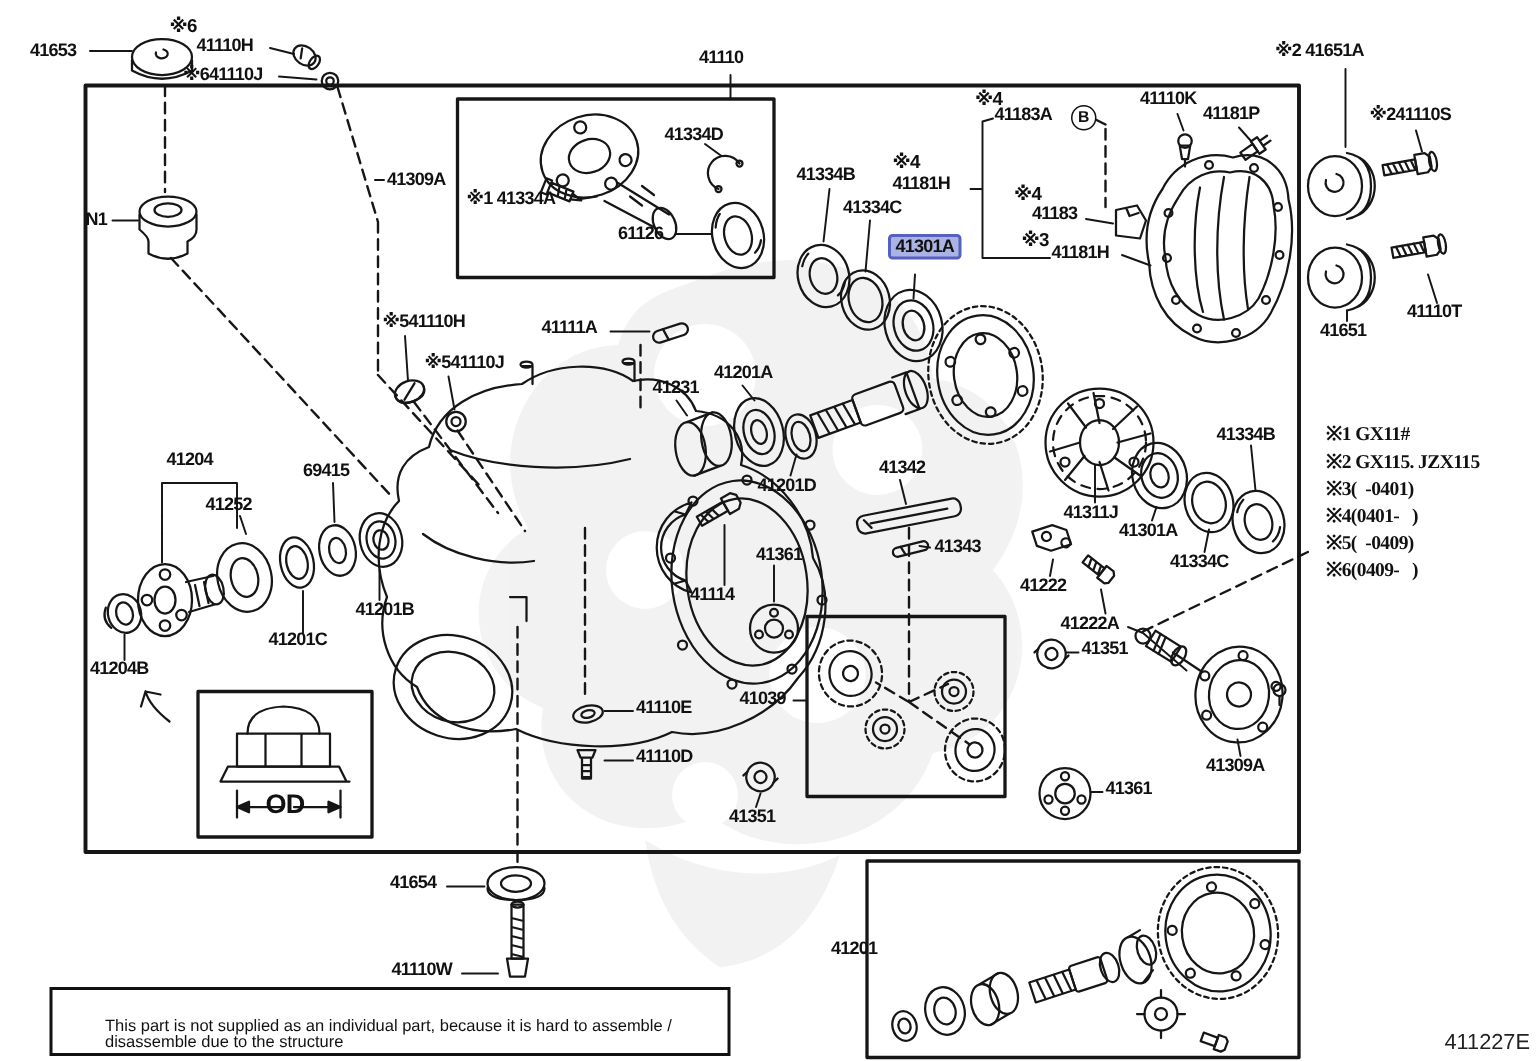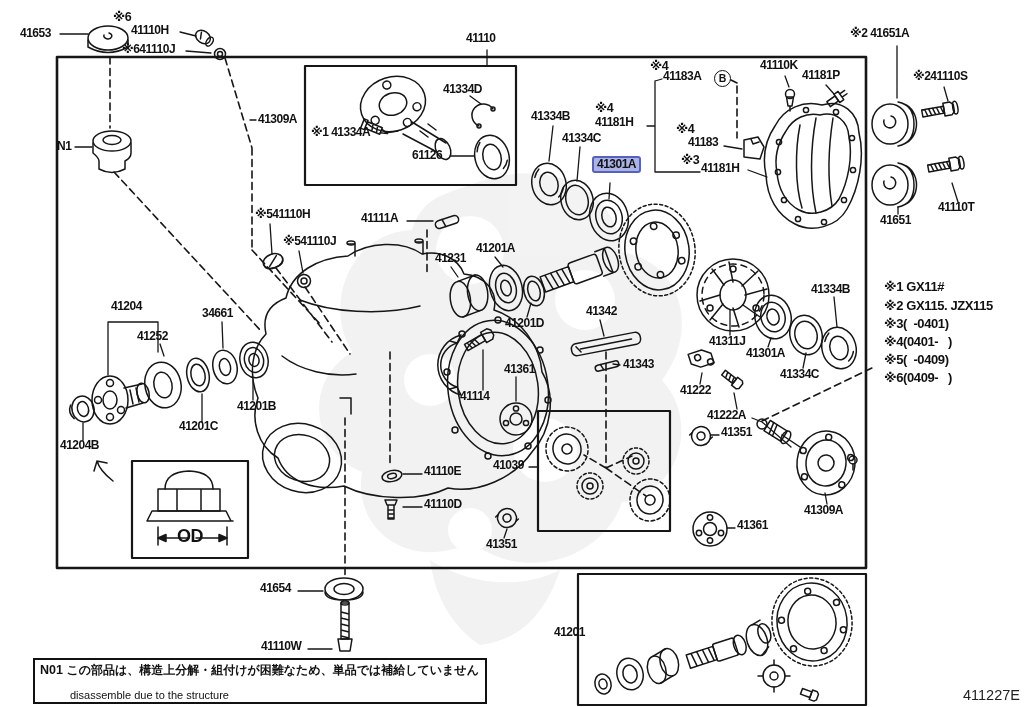--- a/index.html
+++ b/index.html
@@ -8,21 +8,21 @@
            font-family:"Liberation Sans","DejaVu Sans",sans-serif; }
   svg.art { position:absolute; left:0; top:0; }
   .lbl { position:absolute; font-weight:700; font-size:12px; line-height:1.05; letter-spacing:-0.5px;
          color:#111; white-space:nowrap; }
   .sm  { font-size:12.5px; }
   .md  { font-size:18px; }
   .hl  { background:var(--highlight-bg); border:2px solid var(--highlight-border);
          border-radius:3px; padding:0 3px; }
   .cb  { position:absolute; width:15px; height:15px; border:1.7px solid #111; border-radius:50%;
          font-weight:700; font-size:10.5px; line-height:15px; text-align:center; color:#111; }
-  .fn  { position:absolute; font-weight:700; font-size:13px; letter-spacing:-0.4px; color:#111; white-space:pre; }
+  .fn  { position:absolute; font-weight:700; font-size:13px; letter-spacing:-0.4px; color:#111; white-space:pre;font-family:Liberation Serif, serif; }
   .note-box { position:absolute; left:33px; top:658px; width:450px; height:42px;
               border:2px solid #111; background:#fff; }
   .note-l1 { position:absolute; left:5px; top:2px; font-size:12.5px; font-weight:700; white-space:nowrap; color:#111;}
   .note-l1 .jp { font-size:12px; }
   .note-en { position:absolute; left:35px; font-size:11px; font-weight:400; color:#111; white-space:nowrap; }
   .code { position:absolute; font-weight:400; font-size:14.5px; color:#222; }
 </style>
 </head>
 <body>
 
@@ -505,21 +505,21 @@
 <span class="lbl" style="left:880px;top:214px">41651</span>
 <span class="lbl" style="left:938px;top:201px">41110T</span>
 <span class="lbl" style="left:255px;top:208px">※541110H</span>
 <span class="lbl" style="left:283px;top:235px">※541110J</span>
 <span class="lbl" style="left:361px;top:212px">41111A</span>
 <span class="lbl" style="left:435px;top:252px">41231</span>
 <span class="lbl" style="left:476px;top:242px">41201A</span>
 <span class="lbl" style="left:505px;top:317px">41201D</span>
 <span class="lbl" style="left:111px;top:300px">41204</span>
 <span class="lbl" style="left:137px;top:330px">41252</span>
-<span class="lbl" style="left:202px;top:307px">34661</span>
+<span class="lbl" style="left:202px;top:307px">69415</span>
 <span class="lbl" style="left:237px;top:400px">41201B</span>
 <span class="lbl" style="left:179px;top:420px">41201C</span>
 <span class="lbl" style="left:60px;top:439px">41204B</span>
 <span class="lbl" style="left:586px;top:305px">41342</span>
 <span class="lbl" style="left:623px;top:358px">41343</span>
 <span class="lbl" style="left:709px;top:335px">41311J</span>
 <span class="lbl" style="left:746px;top:347px">41301A</span>
 <span class="lbl" style="left:811px;top:283px">41334B</span>
 <span class="lbl" style="left:780px;top:368px">41334C</span>
 <span class="lbl" style="left:680px;top:384px">41222</span>
@@ -540,20 +540,17 @@
 <span class="code" style="left:963px;top:687px">411227E</span>
 
 <span class="fn" style="left:884px;top:279px">※1 GX11#</span>
 <span class="fn" style="left:884px;top:298px">※2 GX115. JZX115</span>
 <span class="fn" style="left:884px;top:316px">※3(  -0401)</span>
 <span class="fn" style="left:884px;top:334px">※4(0401-   )</span>
 <span class="fn" style="left:884px;top:352px">※5(  -0409)</span>
 <span class="fn" style="left:884px;top:370px">※6(0409-   )</span>
 
 <div class="note-box">
-  <div class="note-l1">
-    <span>N01</span>
-    <span class="jp">この部品は、構造上分解・組付けが困難なため、単品では補給していません</span>
-  </div>
+  <span class="note-en" style="top:18px">This part is not supplied as an individual part, because it is hard to assemble /</span>
   <span class="note-en" style="top:29px">disassemble due to the structure</span>
 </div>
 
 </div>
 
 </body></html>

